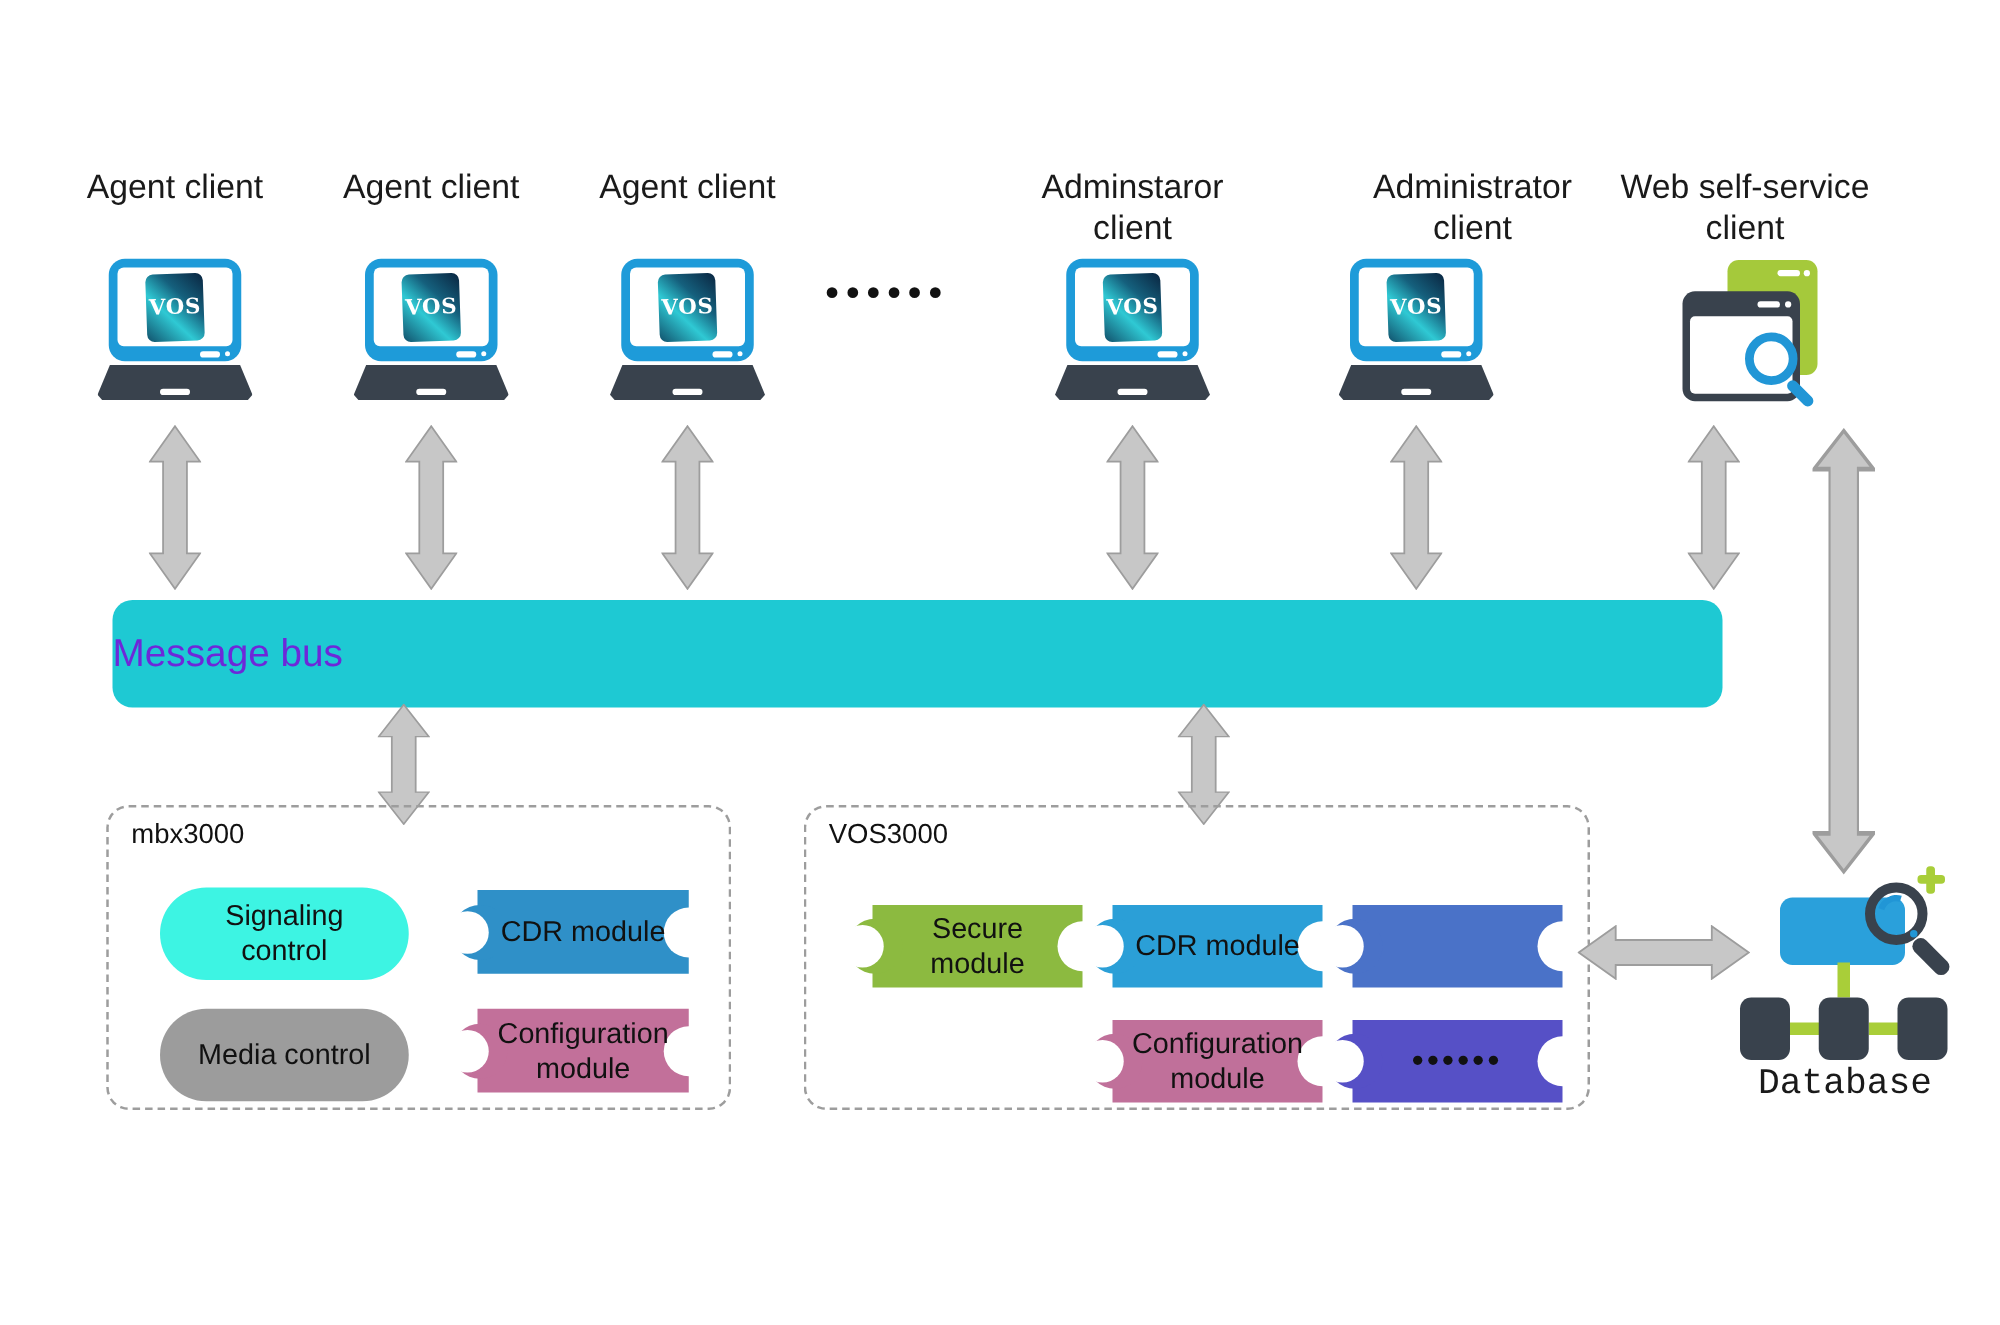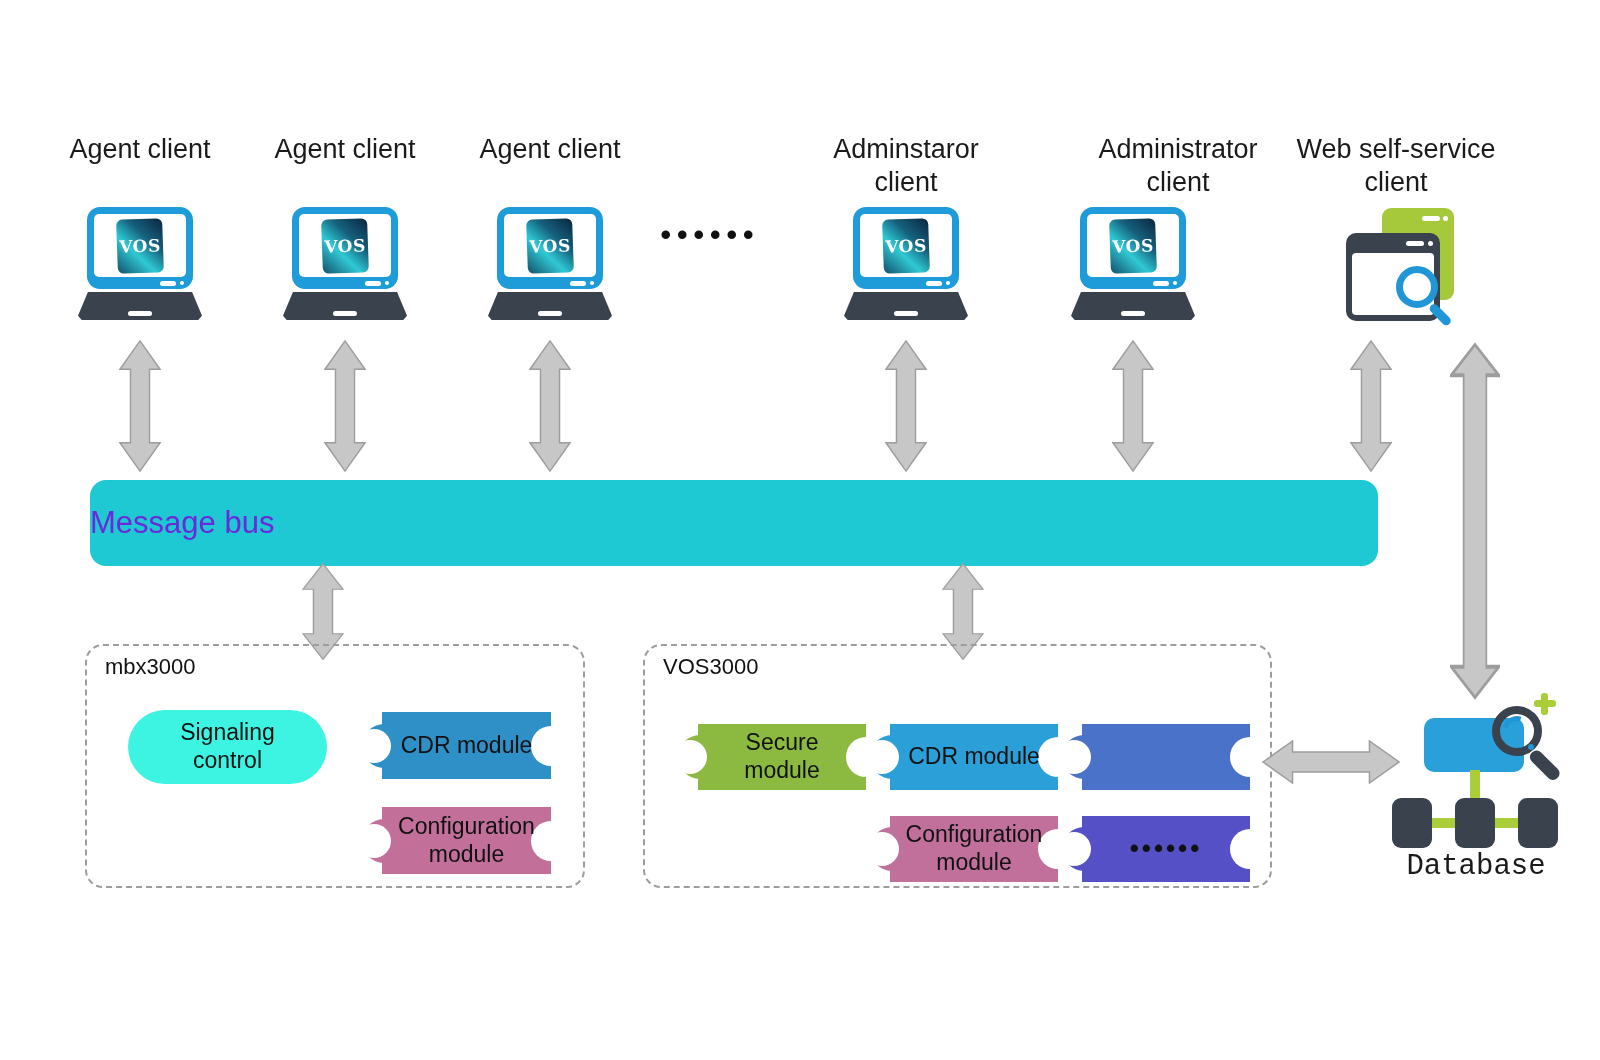--- a/index.html
+++ b/index.html
@@ -221,20 +221,23 @@
   <svg class="arrow" style="left:942px;top:563px" width="42" height="97" viewBox="0 0 44 140" preserveAspectRatio="none">
       <polygon points="22,1 43,38 32,38 32,102 43,102 22,139 1,102 12,102 12,38 1,38"></polygon>
     </svg>
 
   <div class="group-box" style="left:85px;top:644px;width:500px;height:244px">
     <div class="group-title">mbx3000</div>
 
     <div class="pill" style="left: 41px; top: 64px; width: 199px; height: 74px; --c: #3DF4E3;">
       <span class="piece-label">Signaling control</span>
     </div>
+    <div class="pill" style="left: 41px; top: 161px; width: 199px; height: 74px; --c: #9C9C9C;">
+      <span class="piece-label">Media control</span>
+    </div>
 
     <div class="piece" style="left: 295px; top: 66px; width: 169px; height: 67px; --c: #2F90C8;">
       <span class="tab"></span>
         <span class="bite"></span>
         <span class="notch"></span>
       <span class="piece-label">CDR module</span>
     </div>
     <div class="piece" style="left: 295px; top: 161px; width: 169px; height: 67px; --c: #C2709A;">
       <span class="tab"></span>
         <span class="bite"></span>

